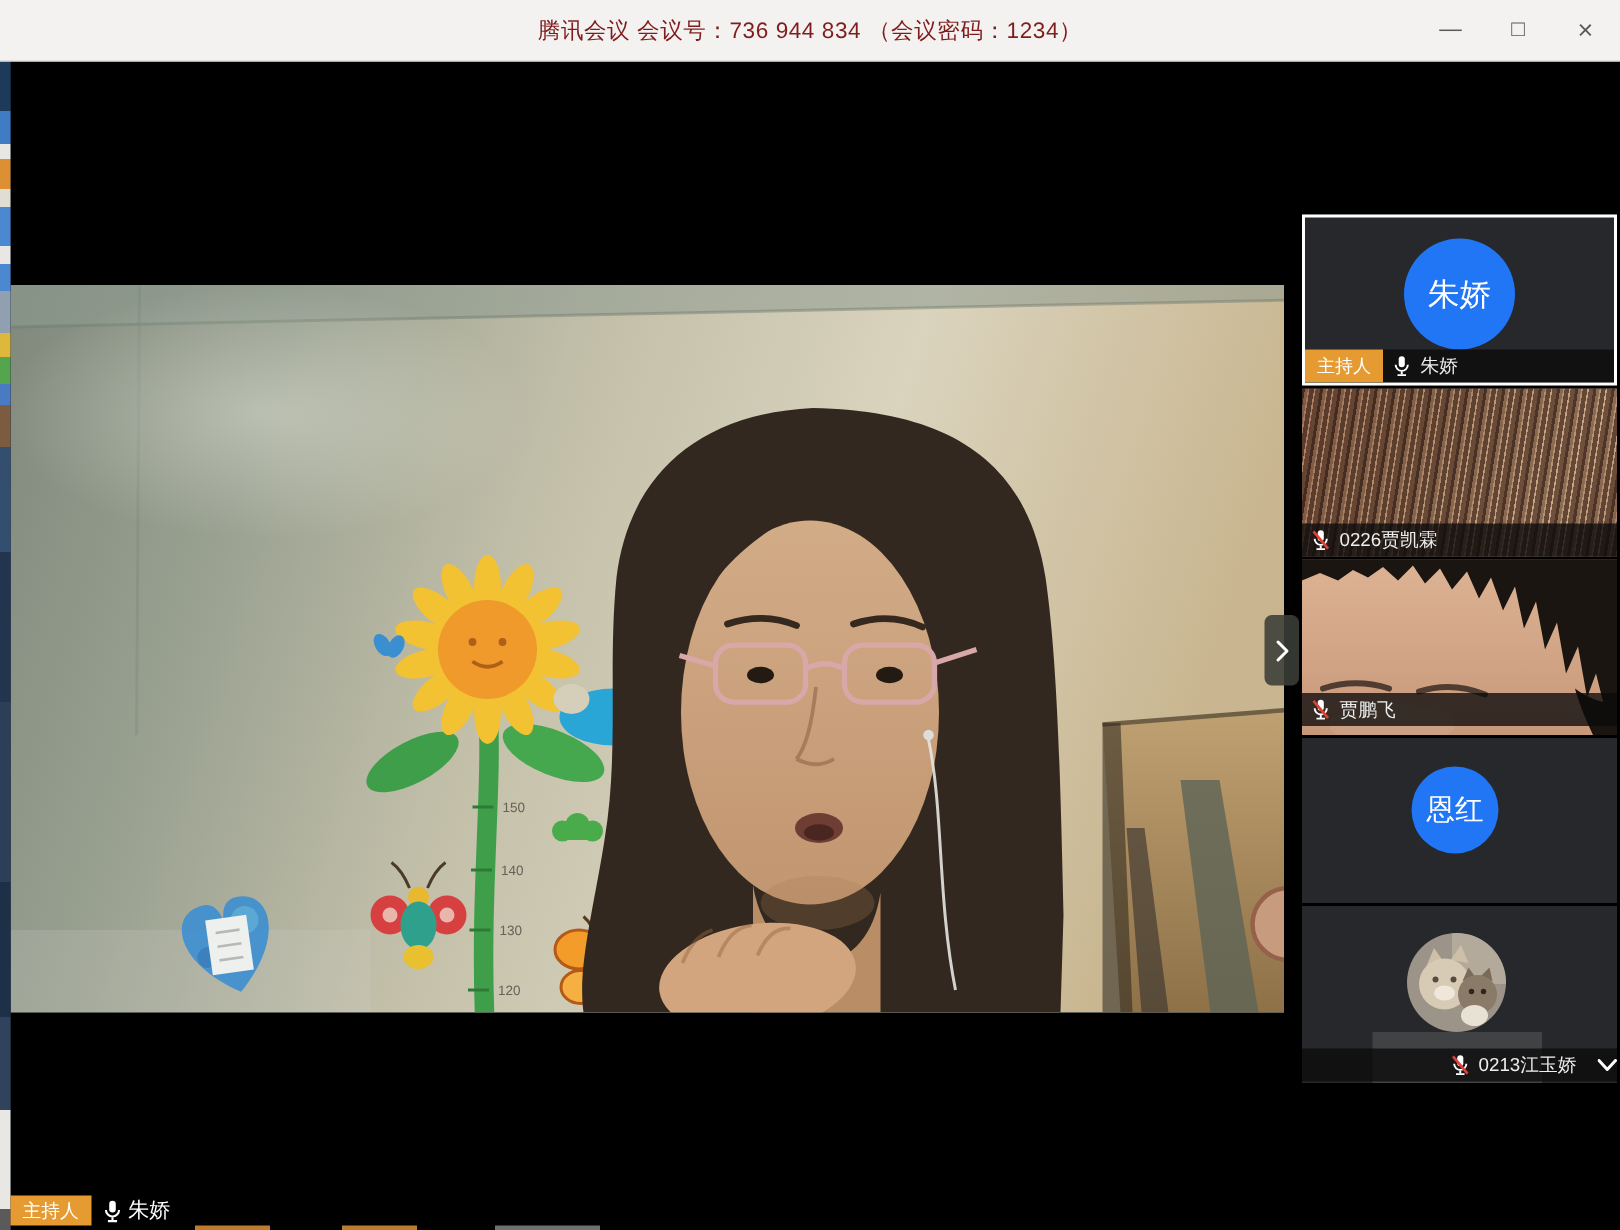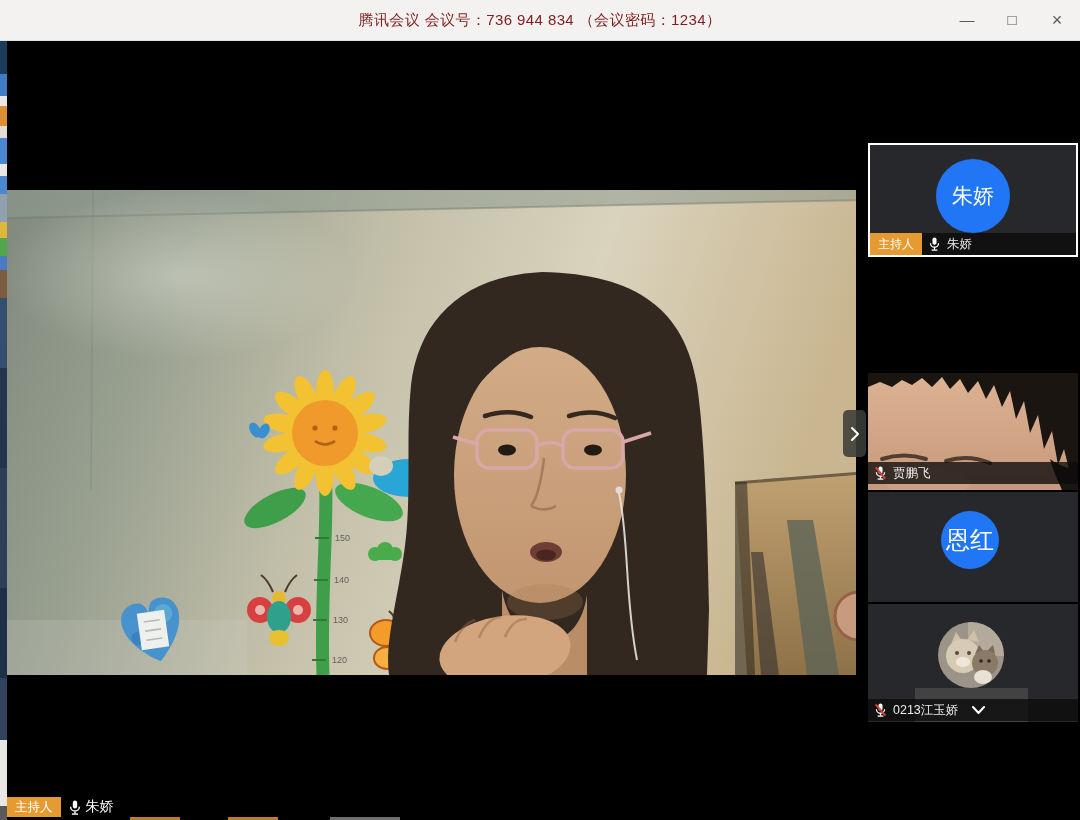--- a/index.html
+++ b/index.html
@@ -60,21 +60,21 @@
     color:#ededed;font-size:12.5px;z-index:3;
   }
   .tile-bar .mic{width:13px;height:16px;margin-left:6px;}
   .tile-bar .pname{margin-left:6px;white-space:nowrap;}
   .t3 .tile-bar{bottom:6px;}
   .avatar-circle{
     position:absolute;border-radius:50%;background:var(--avatar-blue);
     color:#fff;display:flex;align-items:center;justify-content:center;z-index:2;
   }
   .t1 .avatar-circle{width:74px;height:74px;left:66px;top:14px;font-size:21px;}
-  .t4 .avatar-circle{width:58px;height:58px;left:73px;top:19px;font-size:24px;}
+  .t4 .avatar-circle{width:58px;height:58px;left:73px;top:19px;font-size:19px;}
   .hair-video{
     position:absolute;inset:0;
     background:
       repeating-linear-gradient(99deg,
         rgba(58,36,26,.85) 0 2px, rgba(128,95,72,.8) 2px 4px,
         rgba(178,142,110,.7) 4px 5px, rgba(84,56,40,.85) 5px 8px,
         rgba(202,172,138,.55) 8px 9px, rgba(96,66,48,.85) 9px 12px),
       linear-gradient(115deg,#7a4638 0%,#8a5f48 30%,#a8846a 58%,#c2a183 78%,#8a6a52 100%);
   }
   .photo-avatar{position:absolute;left:70px;top:18px;width:66px;height:66px;z-index:2;}
@@ -322,20 +322,33 @@
       <svg class="mic" viewBox="0 0 16 18">
         <rect x="5.5" y="1" width="5" height="9" rx="2.5" fill="#fff"></rect>
         <path d="M3 8 a5 5 0 0 0 10 0" stroke="#fff" stroke-width="1.6" fill="none"></path>
         <line x1="8" y1="13.5" x2="8" y2="16" stroke="#fff" stroke-width="1.6"></line>
         <line x1="4.5" y1="16.5" x2="11.5" y2="16.5" stroke="#fff" stroke-width="1.6"></line>
       </svg>
       <span class="pname">朱娇</span>
     </div>
   </div>
 
+  <div class="tile t2">
+    <div class="hair-video"></div>
+    <div class="tile-bar">
+      <svg class="mic" viewBox="0 0 16 18">
+        <rect x="5.5" y="1" width="5" height="9" rx="2.5" fill="#fff"></rect>
+        <path d="M3 8 a5 5 0 0 0 10 0" stroke="#fff" stroke-width="1.6" fill="none"></path>
+        <line x1="8" y1="13.5" x2="8" y2="16" stroke="#fff" stroke-width="1.6"></line>
+        <line x1="4.5" y1="16.5" x2="11.5" y2="16.5" stroke="#fff" stroke-width="1.6"></line>
+        <line x1="2" y1="2" x2="14" y2="16" stroke="#e04038" stroke-width="2.2"></line>
+      </svg>
+      <span class="pname">0226贾凯霖</span>
+    </div>
+  </div>
 
   <div class="tile t3">
     <svg width="210" height="117" viewBox="0 0 210 117" style="position:absolute;inset:0;">
       <defs>
         <linearGradient id="skinB" x1="0" y1="0" x2="0" y2="1">
           <stop offset="0" stop-color="#dcb394"></stop>
             <stop offset="1" stop-color="#c8987a"></stop>
         </linearGradient>
       </defs>
       <rect width="210" height="117" fill="url(#skinB)"></rect>
@@ -381,21 +394,21 @@
         <ellipse cx="25" cy="40" rx="7" ry="5" fill="#efe8da"></ellipse>
         <polygon points="37,32 41,23 46,30" fill="#7a6a58"></polygon>
         <polygon points="49,29 55,23 57,32" fill="#7a6a58"></polygon>
         <circle cx="47" cy="41" r="13" fill="#8a7a68"></circle>
         <circle cx="43" cy="39" r="1.8" fill="#2f261e"></circle>
         <circle cx="51" cy="39" r="1.8" fill="#2f261e"></circle>
         <ellipse cx="45" cy="55" rx="9" ry="7" fill="#e8e2d4"></ellipse>
       </g>
     </svg>
     <div class="overlay-box"></div>
-    <div class="tile-bar" style="bottom:1px;">
+    <div class="tile-bar" style="bottom:1px;justify-content:flex-end;">
       <svg class="mic" viewBox="0 0 16 18">
         <rect x="5.5" y="1" width="5" height="9" rx="2.5" fill="#fff"></rect>
         <path d="M3 8 a5 5 0 0 0 10 0" stroke="#fff" stroke-width="1.6" fill="none"></path>
         <line x1="8" y1="13.5" x2="8" y2="16" stroke="#fff" stroke-width="1.6"></line>
         <line x1="4.5" y1="16.5" x2="11.5" y2="16.5" stroke="#fff" stroke-width="1.6"></line>
         <line x1="2" y1="2" x2="14" y2="16" stroke="#e04038" stroke-width="2.2"></line>
       </svg>
       <span class="pname">0213江玉娇</span>
       <span class="chev-down">
         <svg width="13" height="8" viewBox="0 0 13 8">

